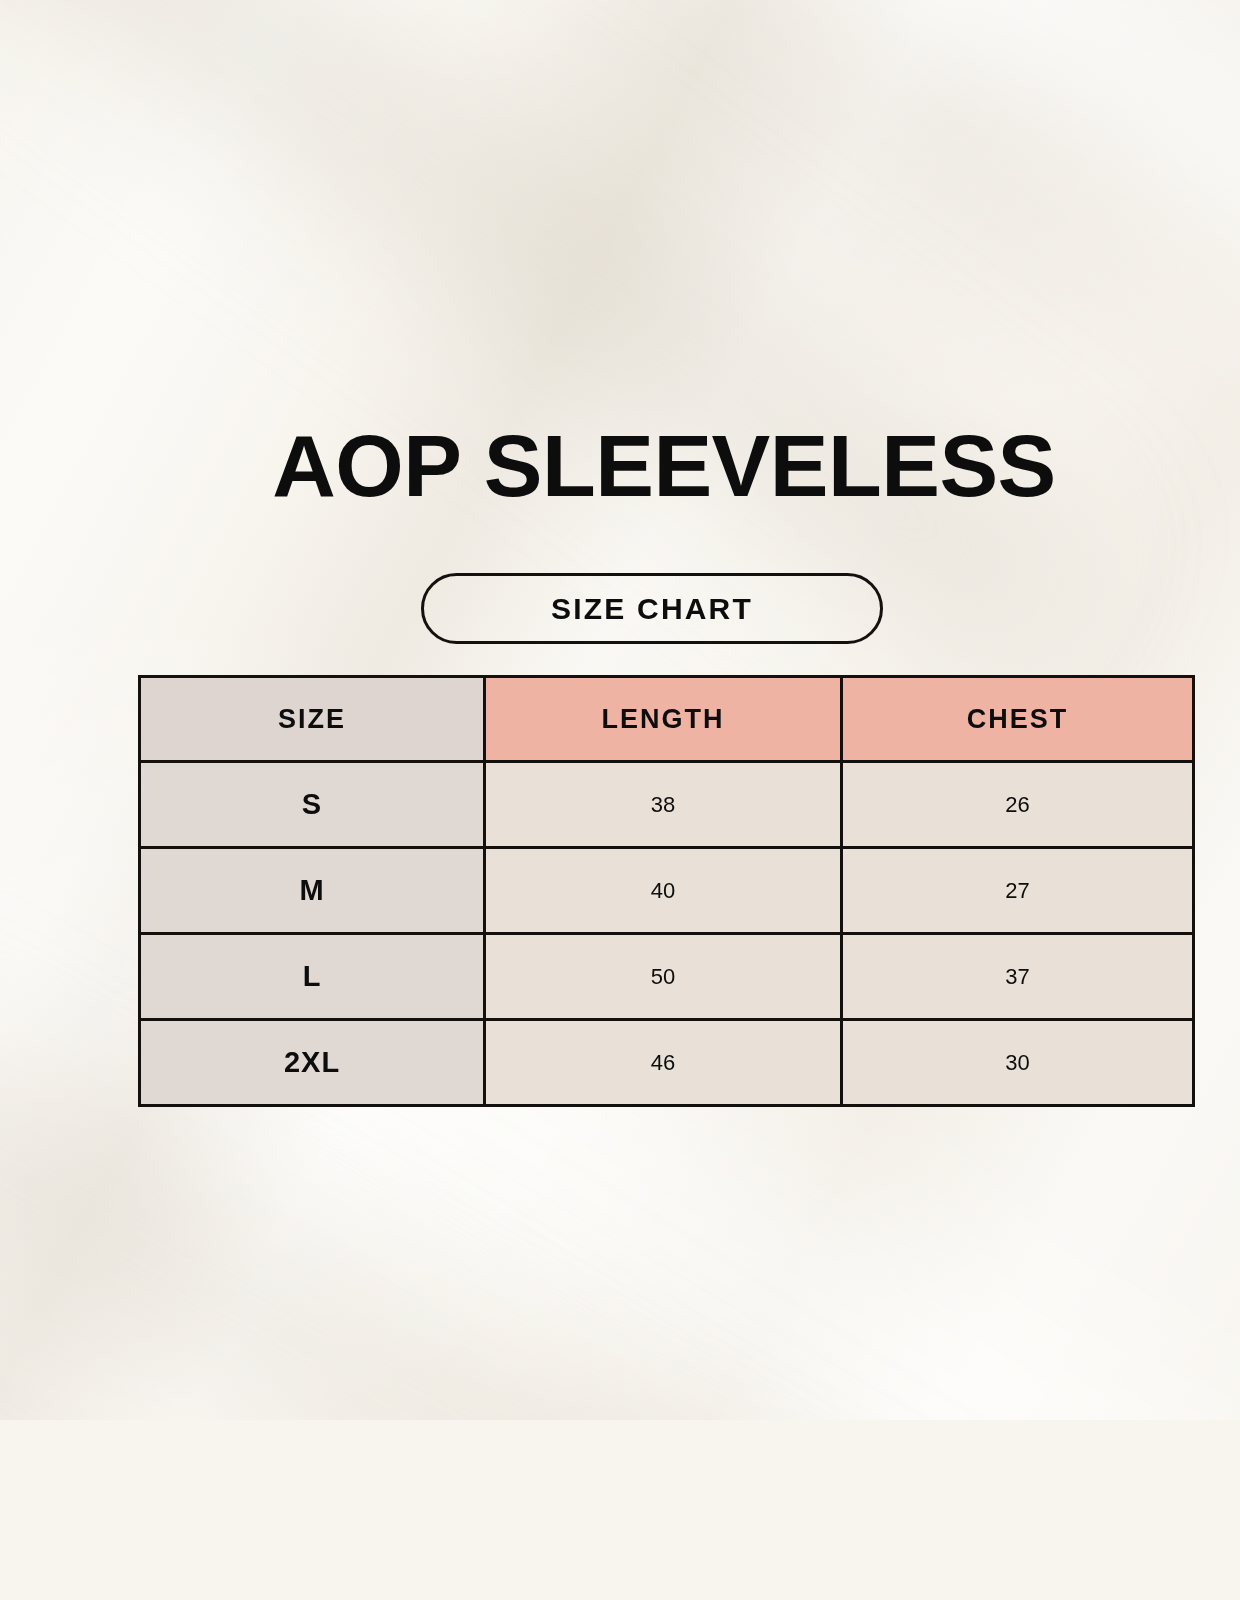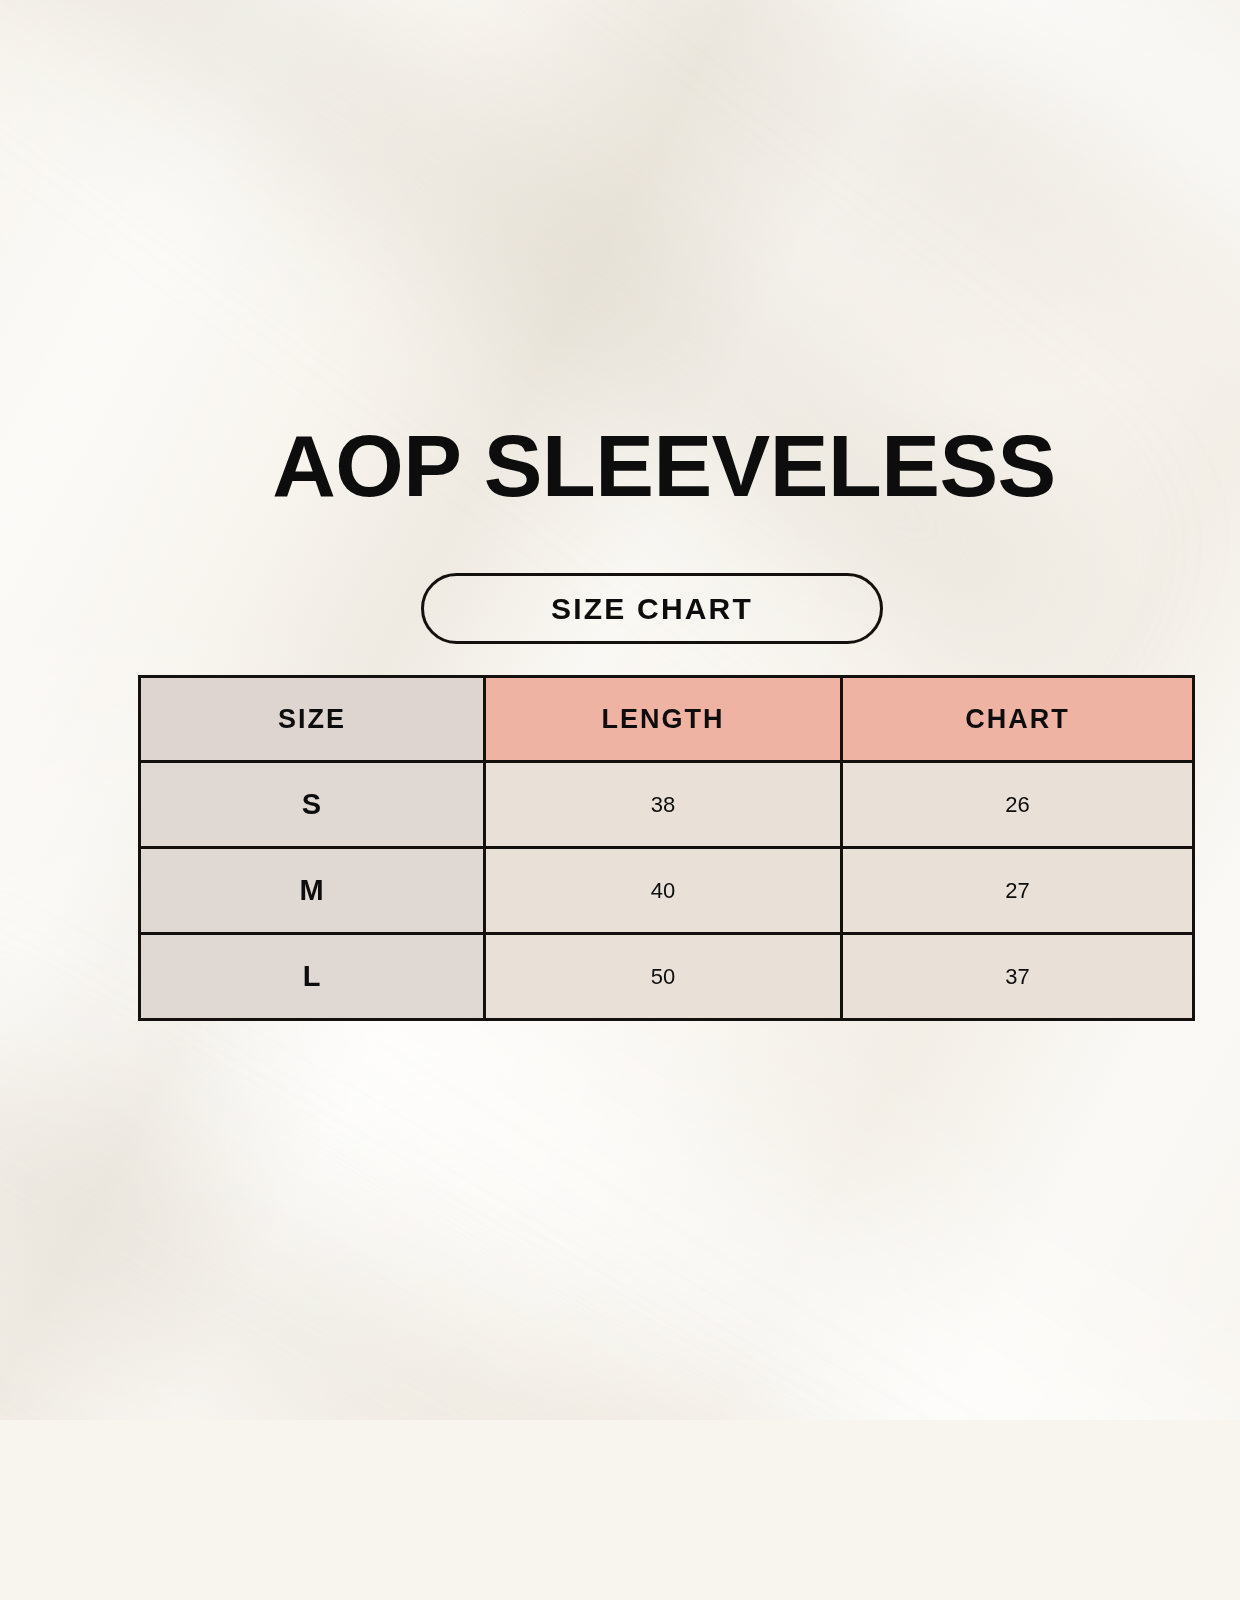--- a/index.html
+++ b/index.html
@@ -196,38 +196,43 @@
       <table class="size-table">
         <colgroup>
           <col class="c-size">
           <col class="c-chest">
           <col class="c-length">
         </colgroup>
         <thead>
           <tr>
             <th class="h-size">SIZE</th>
             <th class="h-chest">LENGTH</th>
-            <th class="h-length">CHART</th>
+            <th class="h-length">CHEST</th>
           </tr>
         </thead>
         <tbody>
           <tr>
             <td class="cell-size">S</td>
             <td class="cell-measure">38</td>
             <td class="cell-measure">26</td>
           </tr>
           <tr>
             <td class="cell-size">M</td>
             <td class="cell-measure">40</td>
             <td class="cell-measure">27</td>
           </tr>
           <tr>
             <td class="cell-size">L</td>
             <td class="cell-measure">50</td>
             <td class="cell-measure">37</td>
           </tr>
+          <tr>
+            <td class="cell-size">2XL</td>
+            <td class="cell-measure">46</td>
+            <td class="cell-measure">30</td>
+          </tr>
         </tbody>
       </table>
 
     </div>
 
   </div>
 </div>
 
 </body></html>

